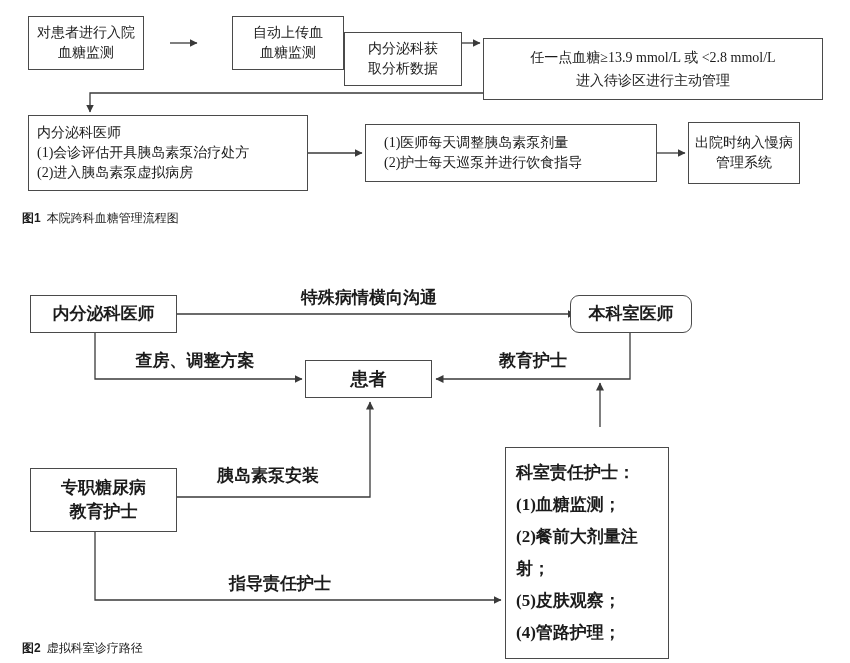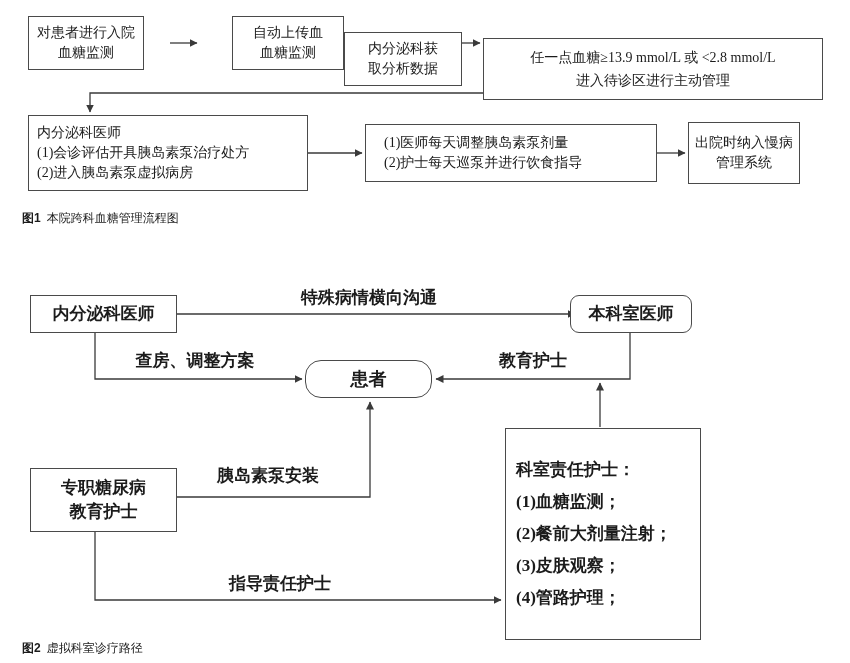--- a/index.html
+++ b/index.html
@@ -34,23 +34,23 @@
   #box-upload      { left:200px; top:16px;  width:112px; height:54px;margin-left:32px; }
   #box-fetch       { left:344px; top:16px;  width:118px; height:54px;margin-top:16px; }
   #box-threshold   { left:483px; top:12px;  width:340px; height:62px; }
   #box-consult     { left:28px;  top:115px; width:280px; height:76px; padding:4px 8px; }
   #box-daily       { left:365px; top:124px; width:292px; height:58px; padding:4px 18px; }
   #box-discharge   { left:688px; top:122px; width:112px; height:62px; }
 
   
   #box-endocrinologist { left:30px;  top:295px; width:147px; height:38px; }
   #box-dept-doctor     { left:570px; top:295px; width:122px; height:38px;border-radius:9px; }
-  #box-patient         { left:305px; top:360px; width:127px; height:38px; font-size:18px;border-radius:16px; }
+  #box-patient         { left:305px; top:360px; width:127px; height:38px; font-size:18px; }
   #box-educator        { left:30px;  top:468px; width:147px; height:64px; }
-  #box-duty-nurse      { left:505px; top:428px; width:196px; height:212px; padding:6px 10px; line-height:32px; }
+  #box-duty-nurse      { left:505px; top:447px; width:164px; height:212px; padding:6px 10px; line-height:32px; }
 
   
   #lbl-communication { left:269px; top:286px; width:200px; }
   #lbl-rounds        { left:95px;  top:349px; width:200px; }
   #lbl-glucose-watch { left:433px; top:349px; width:200px; }
   #lbl-pump-install  { left:168px; top:464px; width:200px; }
   #lbl-guide-nurse   { left:180px; top:572px; width:200px; }
 
   #caption-fig1 { left:22px; top:210px; }
   #caption-fig2 { left:22px; top:640px; }
@@ -138,21 +138,21 @@
 
   <div class="box f2" id="box-educator">
     <div>专职糖尿病</div>
     <div>教育护士</div>
   </div>
 
   <div class="box f2 leftalign" id="box-duty-nurse">
     <div>科室责任护士：</div>
     <div>(1)血糖监测；</div>
     <div>(2)餐前大剂量注射；</div>
-    <div>(3)皮肤观察；</div>
+    <div>(5)皮肤观察；</div>
     <div>(4)管路护理；</div>
   </div>
 
   <div class="lbl" id="lbl-communication">特殊病情横向沟通</div>
   <div class="lbl" id="lbl-rounds">查房、调整方案</div>
   <div class="lbl" id="lbl-glucose-watch">教育护士</div>
   <div class="lbl" id="lbl-pump-install">胰岛素泵安装</div>
   <div class="lbl" id="lbl-guide-nurse">指导责任护士</div>
 
   <div class="caption" id="caption-fig2">

